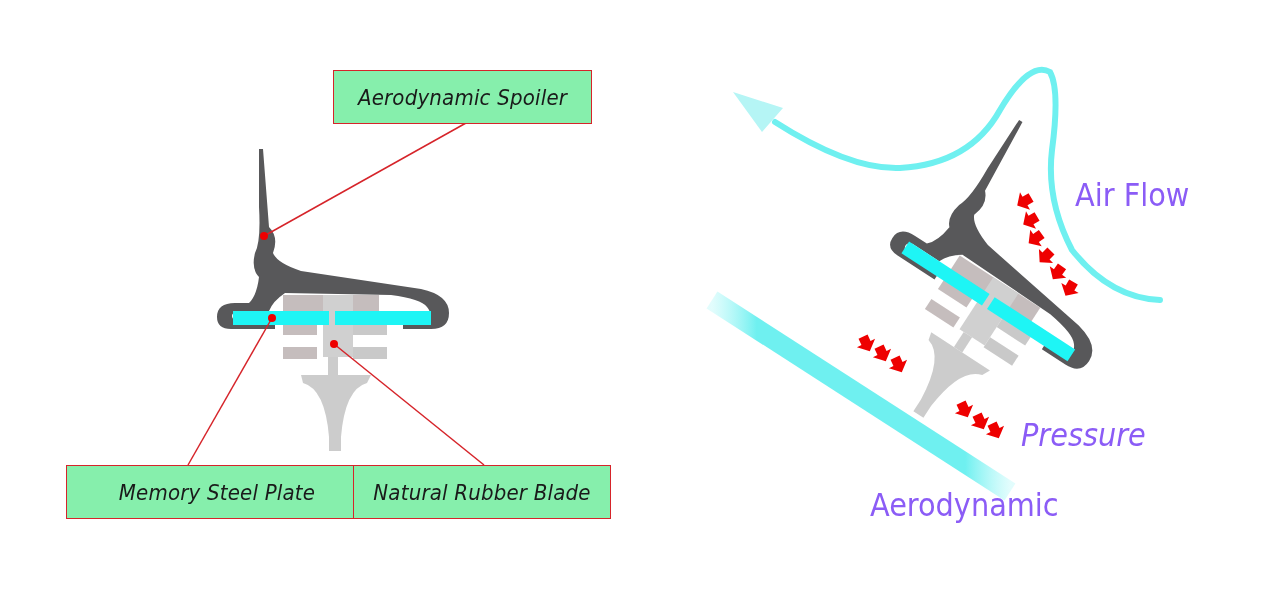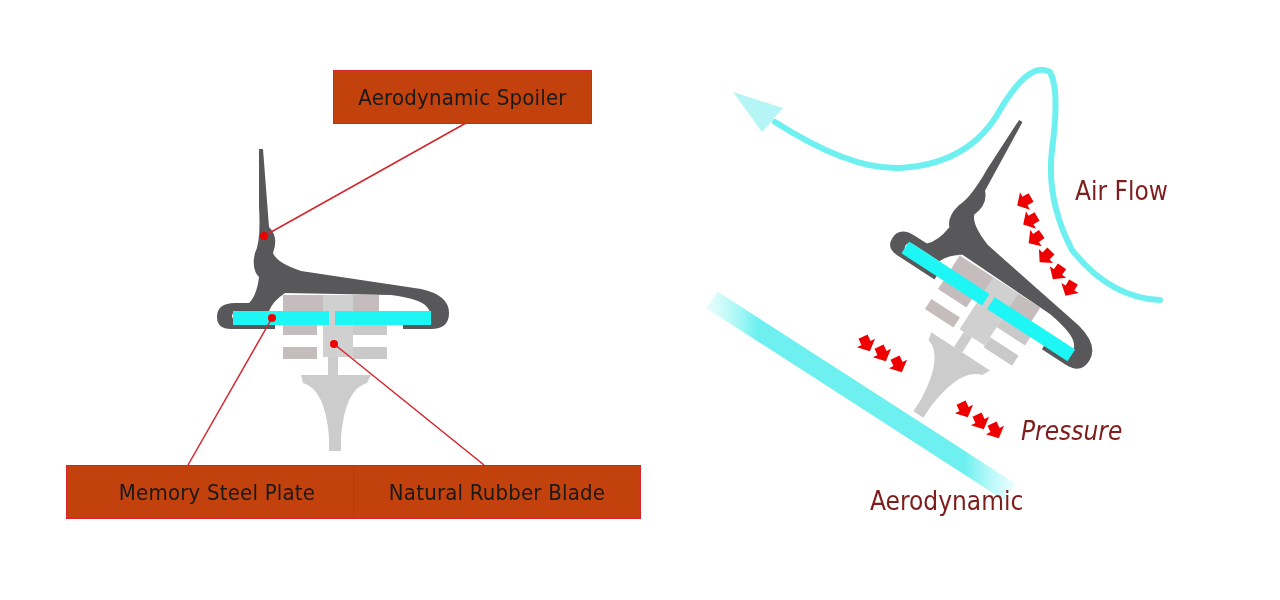--- a/index.html
+++ b/index.html
@@ -1,19 +1,19 @@
 <!DOCTYPE html>
 <html><head>
 <meta charset="utf-8">
 <style>
   html,body{margin:0;padding:0;background:#ffffff;}
   body{width:1280px;height:600px;position:relative;overflow:hidden;font-family:"DejaVu Sans Condensed","DejaVu Sans",sans-serif;}
   svg.stage{position:absolute;left:0;top:0;}
-  .label-box{position:absolute;border:1.5px solid #d6242a;background:#c2410c;display:flex;align-items:center;justify-content:center;box-sizing:border-box;color:#1a1a1a;font-size:22px;letter-spacing:0.2px;}
-  .plain-label{position:absolute;color:#7f1d1d;font-size:26px;white-space:nowrap;}
+  .label-box{position:absolute;border:1.5px solid #d6242a;background:#86efac;display:flex;align-items:center;justify-content:center;box-sizing:border-box;color:#1a1a1a;font-size:22px;letter-spacing:0.2px;font-style:italic;}
+  .plain-label{position:absolute;color:#8b5cf6;font-size:32px;white-space:nowrap;}
 </style>
 </head>
 <body>
 
 <svg class="stage" width="1280" height="600" viewBox="0 0 1280 600">
   <defs>
     <g id="assembly">
 
       <g opacity="0.85">
         <rect x="-48" y="-22" width="96" height="28" fill="#bcb2b2"></rect>
@@ -89,19 +89,19 @@
     <use href="#redarrow" transform="translate(995 430) rotate(-25)"></use>
   </g>
 </svg>
 
 <div class="label-box" style="left:333px;top:70px;width:259px;height:54px;">
   <span>Aerodynamic Spoiler</span>
 </div>
 <div class="label-box" style="left:66px;top:465px;width:302px;height:54px;">
   <span>Memory Steel Plate</span>
 </div>
-<div class="label-box" style="left:353px;top:465px;width:288px;height:54px;">
+<div class="label-box" style="left:353px;top:465px;width:258px;height:54px;">
   <span>Natural Rubber Blade</span>
 </div>
 
 <div class="plain-label" style="left:1075px;top:176px;">Air Flow</div>
 <div class="plain-label" style="left:1021px;top:416px;font-style:italic;">Pressure</div>
 <div class="plain-label" style="left:870px;top:486px;">Aerodynamic</div>
 
 </body></html>

